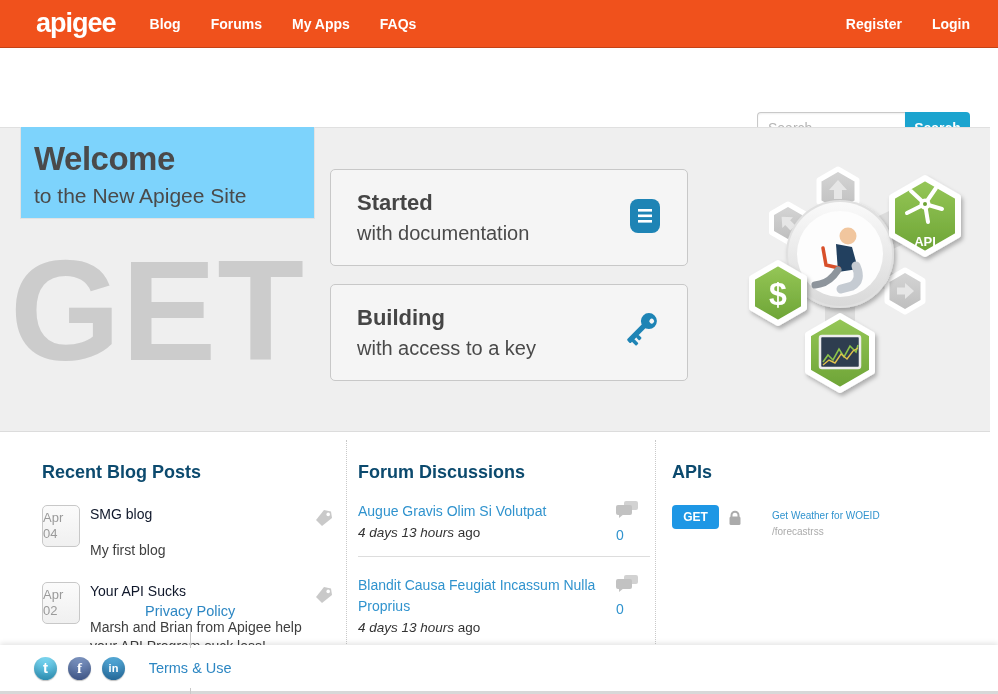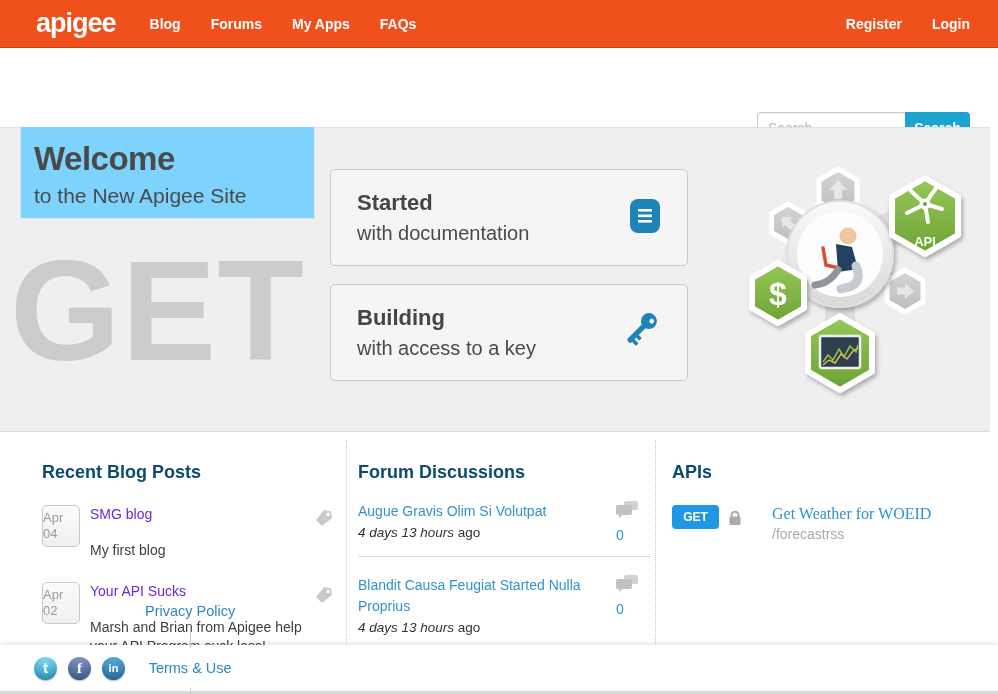--- a/index.html
+++ b/index.html
@@ -51,39 +51,39 @@
   .col-forum { left:358px; width:292px; }
   .col-apis  { left:672px; width:300px; }
   .divider { position:absolute; top:8px; height:224px; border-left:1px dotted #C9C9C9; }
   .d1 { left:346px; } .d2 { left:655px; }
   .col h2 { font-size:18px; font-weight:bold; color:#0c4a6e; margin-top:30px; }
 
   .blog-item { position:relative; display:flex; gap:10px; margin-top:22px; padding-right:30px; }
   .datebox { flex:0 0 38px; height:42px; background:linear-gradient(#FBFBFB,#F0F0F0);
              border:1px solid #C8C8C8; border-radius:5px; text-align:left; color:#9A9A9A;
              font-size:13px; padding-top:4px; line-height:16px; }
-  .blog-body a { font-size:14px; color:#6d28d9; text-decoration:none; cursor:pointer; }
+  .blog-body a { font-size:14px; color:#0f172a; text-decoration:none; cursor:pointer; }
   .blog-body p { font-size:14px; color:#3F3F3F; line-height:1.35; margin-top:18px; }
   .tag-ic { position:absolute; right:0; top:2px; }
 
   .forum-item { position:relative; margin-top:18px; padding-right:44px; }
   .forum-item a.topic { font-size:14px; color:#3093CE; text-decoration:none; line-height:1.45; cursor:pointer; }
   .forum-time { font-size:13.5px; color:#333; margin-top:4px; }
   .forum-time .t { font-style:italic; }
   .forum-meta { position:absolute; right:8px; top:0; width:28px; text-align:left; }
   .forum-meta a.cnt { display:block; font-size:14px; color:#3093CE; text-decoration:none; margin-top:4px; margin-left:2px; cursor:pointer; }
   .hr { border-top:1px solid #DDDDDD; margin-top:16px; }
 
   .api-item { display:flex; margin-top:22px; align-items:flex-start; }
   .method-badge { width:47px; height:24px; background:#1E97E5; border-radius:4px; color:#fff;
                   font-size:12px; font-weight:bold; text-align:center; line-height:24px; cursor:pointer; }
   .lock-wrap { margin:5px 0 0 8px; }
   .api-text { margin-left:29px; }
-  .api-text a { font-size:16px; color:#3093CE; text-decoration:none; cursor:pointer;font-family:Liberation Serif, serif; }
-  .api-path { font-size:14px; color:#ABABAB; margin-top:3px; }
+  .api-text a { font-size:10px; color:#3093CE; text-decoration:none; cursor:pointer; }
+  .api-path { font-size:10px; color:#ABABAB; margin-top:3px; }
 
   
   .pagefooter { position:absolute; top:645px; left:0; width:998px; height:49px; background:#fff;
                 box-shadow:0 -2px 5px rgba(0,0,0,.10); border-bottom:3px solid #D8D8D8;
                 display:flex; align-items:center; z-index:5; }
   .social { display:flex; gap:11px; margin-left:34px; }
   .soc { width:23px; height:23px; border-radius:50%; color:#fff; font-weight:bold; text-align:center;
          cursor:pointer; box-shadow:inset 0 -6px 8px rgba(0,0,0,.18), 0 1px 1px rgba(0,0,0,.25); }
   .soc.tw { background:linear-gradient(#7DD7F0,#38AAD4); font-size:15px; line-height:22px; }
   .soc.fb { background:linear-gradient(#7C93BE,#4E69A2); font-size:15px; line-height:23px; font-family:"Liberation Serif", serif; }
@@ -291,21 +291,21 @@
               <rect x="2" y="4" width="16" height="10" rx="2" fill="#C2C2C2"></rect>
               <path d="M5,13 l0,4 l5,-4 z" fill="#C2C2C2"></path>
             </svg>
           </span>
           <a class="cnt">0</a>
         </div>
       </div>
       <div class="hr"></div>
 
       <div class="forum-item">
-        <a class="topic">Blandit Causa Feugiat Started Nulla Proprius</a>
+        <a class="topic">Blandit Causa Feugiat Incassum Nulla Proprius</a>
         <div class="forum-time"><span class="t">4 days 13 hours</span><span> ago</span></div>
         <div class="forum-meta">
           <span>
             <svg width="26" height="18" viewBox="0 0 26 18">
               <rect x="10" y="0" width="14" height="9" rx="2" fill="#D2D2D2"></rect>
               <rect x="2" y="4" width="16" height="10" rx="2" fill="#C2C2C2"></rect>
               <path d="M5,13 l0,4 l5,-4 z" fill="#C2C2C2"></path>
             </svg>
           </span>
           <a class="cnt">0</a>

